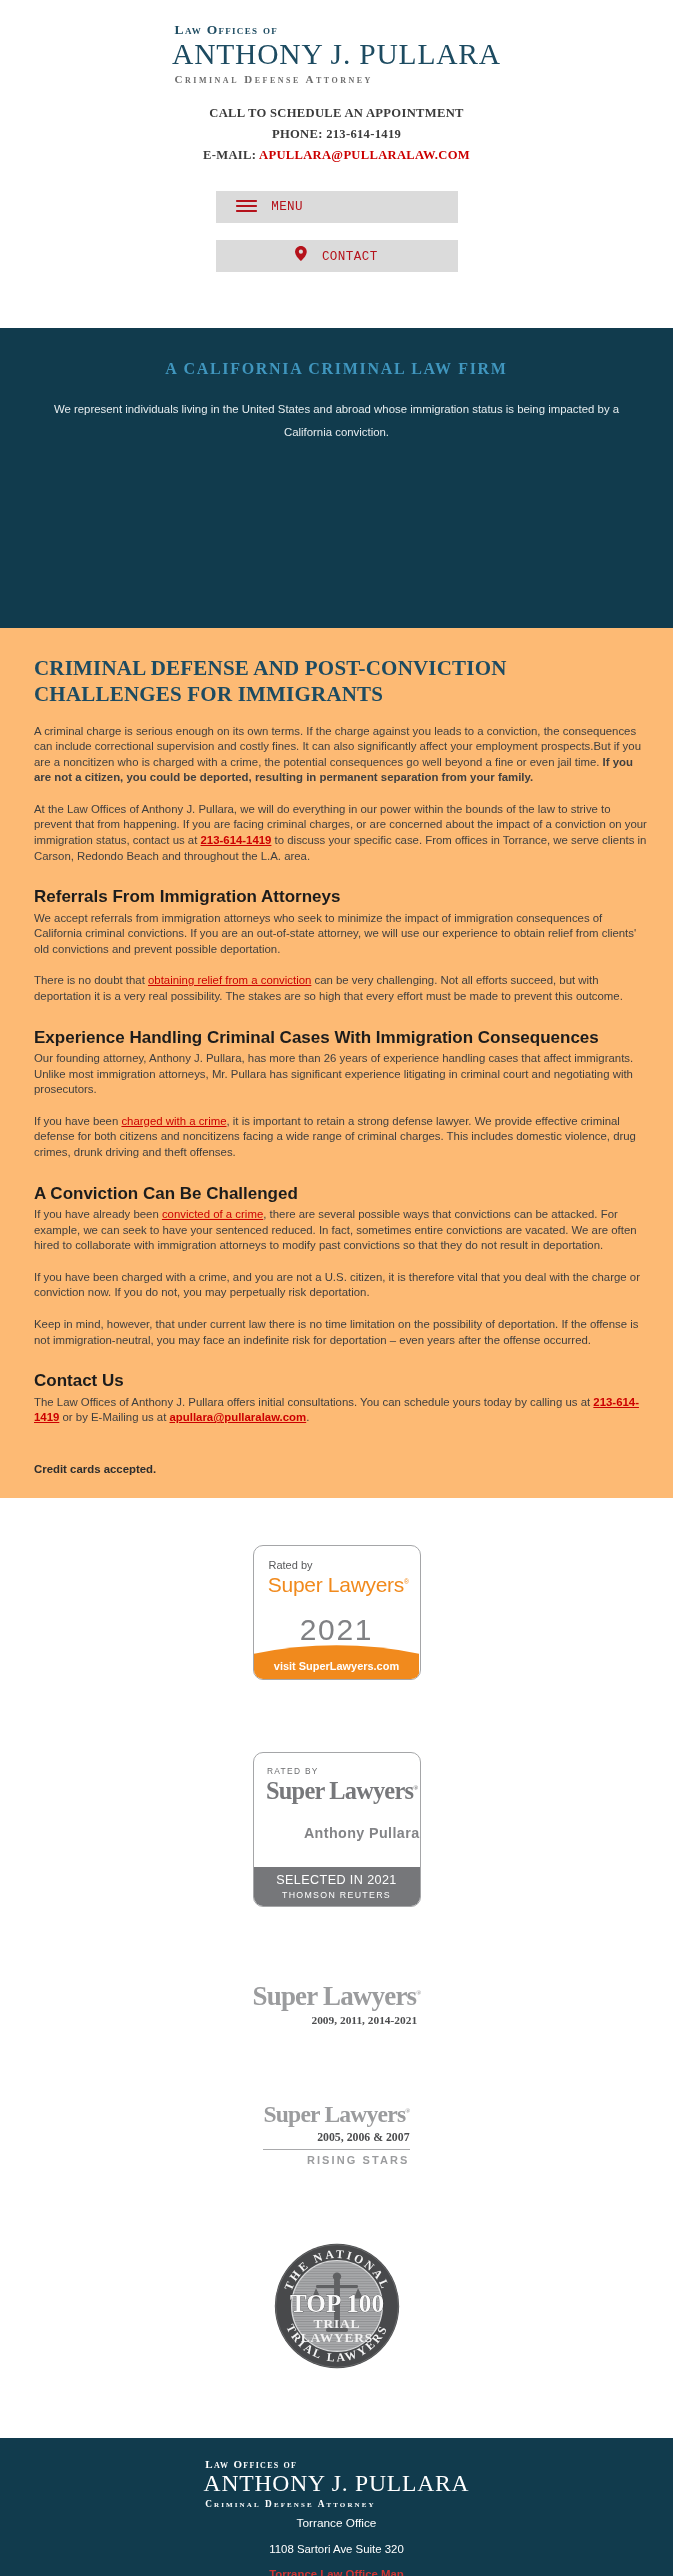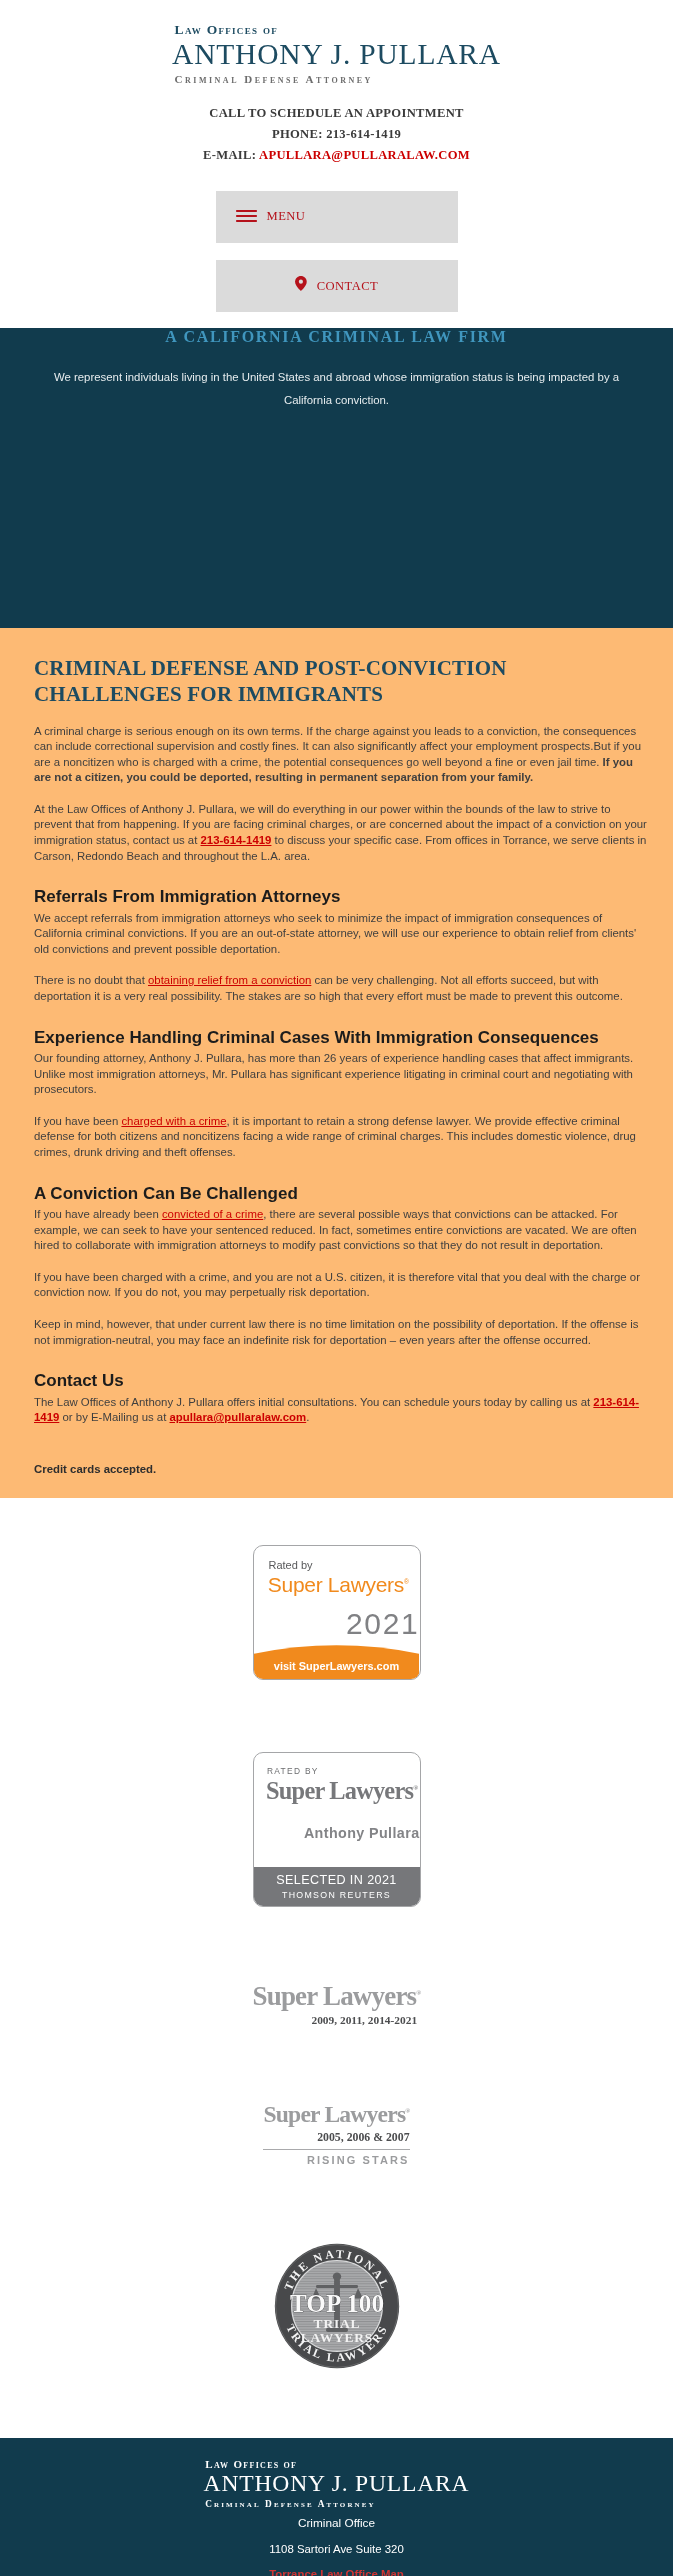--- a/index.html
+++ b/index.html
@@ -17,31 +17,31 @@
   .logo{display:inline-block;text-align:left}
   .logo-line1{font-family:"Liberation Serif",serif;font-variant:small-caps;font-weight:700;
     font-size:13.5px;letter-spacing:1.3px;color:var(--navy);margin-left:2.5px}
   .logo-name{font-family:"Liberation Serif",serif;font-size:29.5px;color:var(--navy);
     letter-spacing:0.8px;margin-top:0px}
   .logo-tagline{font-family:"Liberation Serif",serif;font-variant:small-caps;font-weight:700;
     font-size:11px;letter-spacing:2.5px;color:#6d6d6d;margin:1.7px 0 0 2.5px}
   .appointment{margin-top:17px;font-family:"Liberation Serif",serif;font-weight:700;
     font-size:12.6px;color:#3b3b3b;line-height:21px;letter-spacing:0.3px}
   .email-red{color:var(--link_red)}
-  .bar-btn{display:block;width:242px;height:52px;margin:0 auto;background:var(--button_bg);
-    border:none;color:var(--accent_red);font-family:Liberation Serif, serif;cursor:pointer;padding:0}
+  .bar-btn{display:block;width:242px;height:32px;margin:0 auto;background:var(--button_bg);
+    border:none;color:var(--accent_red);font-family:Liberation Mono, monospace;cursor:pointer;padding:0}
   .menu-btn{margin-top:25px;text-align:left;padding-left:20px}
   .contact-btn{margin-top:17.7px;}
   .btn-label{font-size:12.6px;letter-spacing:0.4px;vertical-align:middle}
   .hamburger{display:inline-block;width:21px;margin-right:6.7px;vertical-align:middle;position:relative;top:-0.8px}
   .hamburger i{display:block;height:2.5px;background:var(--accent_red);margin:2.5px 0;border-radius:0.8px}
   .pin{display:inline-block;vertical-align:middle;margin-right:6.7px;color:var(--accent_red);position:relative;top:-0.8px}
 
   
-  .hero{height:300px;background:var(--teal_bg);text-align:center;}
+  .hero{height:300px;background:var(--teal_bg);text-align:center;padding-top:32px}
   .hero h2{font-family:"Liberation Serif",serif;font-weight:700;font-size:16px;
     color:var(--hero_blue);letter-spacing:1.7px;margin:0}
   .hero p{color:#e7edef;font-size:11.4px;line-height:23px;max-width:572px;margin:20px auto 0}
 
   
   main{padding:27px 22px 5px 34px;background:#fdba74}
   main h1{font-family:"Liberation Serif",serif;font-weight:700;font-size:21px;line-height:1.25;
     color:var(--navy);margin:0;max-width:581px;letter-spacing:0.2px}
   .body-p{font-size:11.4px;line-height:15.6px;color:var(--body_text);margin:16px 0;max-width:623px}
   h2.section{font-size:17px;font-weight:700;color:#1c1c1c;margin:23px 0 0;font-family:"Liberation Sans",sans-serif}
@@ -50,21 +50,21 @@
   .bold{font-weight:700}
   .credit{font-weight:700;color:#2e2e2e;margin-top:36px}
 
   
   .badges{text-align:center;padding-bottom:66px;background:#fff}
   .sl-card{border:1.7px solid #a5a6a8;border-radius:10px;background:#fff;position:relative;
     overflow:hidden;text-align:left;margin:0 auto}
   .sl1{width:168px;height:135px;margin-top:47px}
   .sl1 .ratedby{font-size:11px;color:#58595b;margin:12.6px 0 0 15px}
   .sl1 .brand{font-size:21px;color:var(--orange);margin:2.5px 0 0 14.3px;letter-spacing:-0.3px}
-  .sl1 .year{font-size:30px;color:#808184;text-align:right;margin-top:10px;letter-spacing:1.7px}
+  .sl1 .year{font-size:30px;color:#808184;text-align:center;margin-top:16px;letter-spacing:1.7px}
   .sl1 svg{position:absolute;bottom:0;left:0}
   .sl2{width:168px;height:155px;margin-top:72px}
   .sl2 .ratedby{font-size:8.4px;letter-spacing:1.3px;color:#6d6e70;margin:12.6px 0 0 13.5px}
   .sl2 .brand{font-family:"Liberation Serif",serif;font-weight:700;font-size:24.4px;
     color:var(--badge_gray);margin:0.8px 0 0 12.6px;letter-spacing:-0.8px}
   .sl2 .attorney{font-size:14.3px;font-weight:700;color:#838487;text-align:right;margin-top:20px;letter-spacing:0.4px}
   .sl2 .band{position:absolute;bottom:0;left:0;right:0;height:39px;background:#76777a;color:#fff;text-align:center}
   .sl2 .band .l1{font-size:12.6px;margin-top:5.9px;letter-spacing:0.4px}
   .sl2 .band .l2{font-size:8.8px;letter-spacing:1.3px;margin-top:2.5px}
   .reg{font-size:6.7px;vertical-align:super}
@@ -226,21 +226,21 @@
       </svg>
     </div>
   </section>
 
   <footer>
     <div class="f-logo">
       <div class="f-line1">Law Offices of</div>
       <div class="f-name">ANTHONY J. PULLARA</div>
       <div class="f-tag">Criminal Defense Attorney</div>
     </div>
-    <div class="f-office">Criminal Office</div>
+    <div class="f-office">Torrance Office</div>
     <div class="f-addr">1108 Sartori Ave Suite 320</div>
     <a class="f-link f-map">Torrance Law Office Map</a>
     
     
   </footer>
 
 </div>
 
 
 </body></html>

